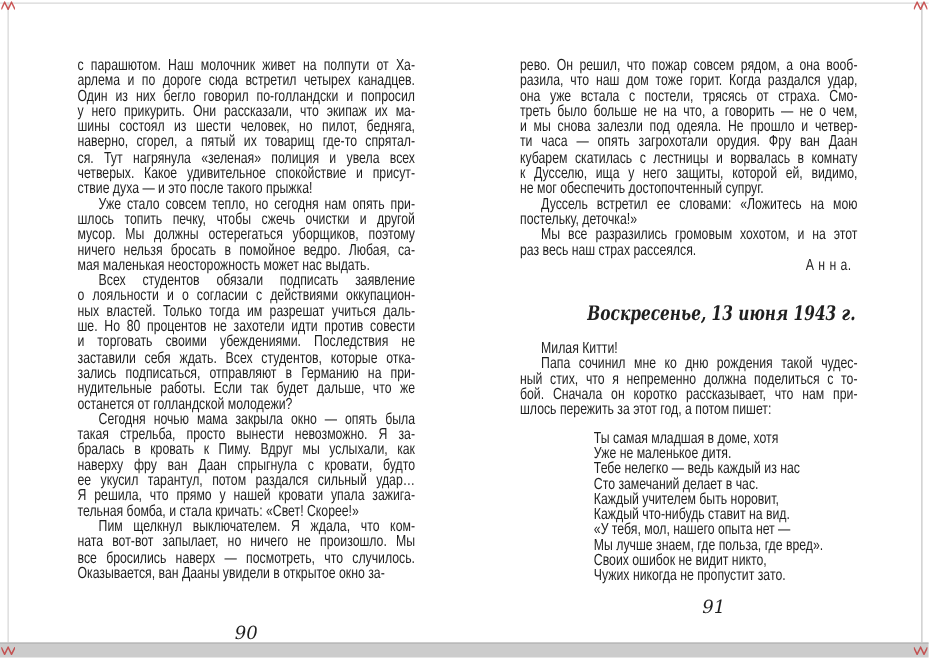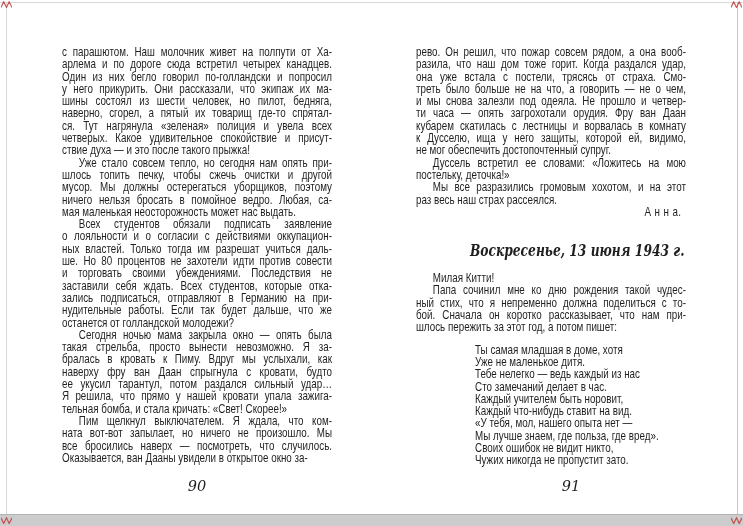--- a/index.html
+++ b/index.html
@@ -43,21 +43,21 @@
     font-family:"DejaVu Serif",serif;font-style:italic;font-weight:bold;
     font-size:16px;line-height:17px;
   }
   .salutation{margin-top:13px;text-indent:22px;}
   .poem{margin-top:10px;margin-left:77px;}
   .poem-line{white-space:nowrap;}
   .pagenum{
     position:absolute;top:478px;width:270px;text-align:center;
     font-family:"DejaVu Serif",serif;font-style:italic;font-size:14.5px;
   }
-  .pagenum-left{left:62px;}
+  .pagenum-left{left:62px;margin-top:21px;}
   .pagenum-right{left:436px;}
 </style>
 </head>
 <body style="--page-bg: #ffffff; --text-color: #1f1f1f; --frame-gray: #d8d8d8; --band-gray: #cccccc;">
 
 <div class="frame-line frame-top"></div>
 <div class="frame-line frame-left"></div>
 <div class="frame-line frame-right"></div>
 <div class="bottom-band"></div>
 

